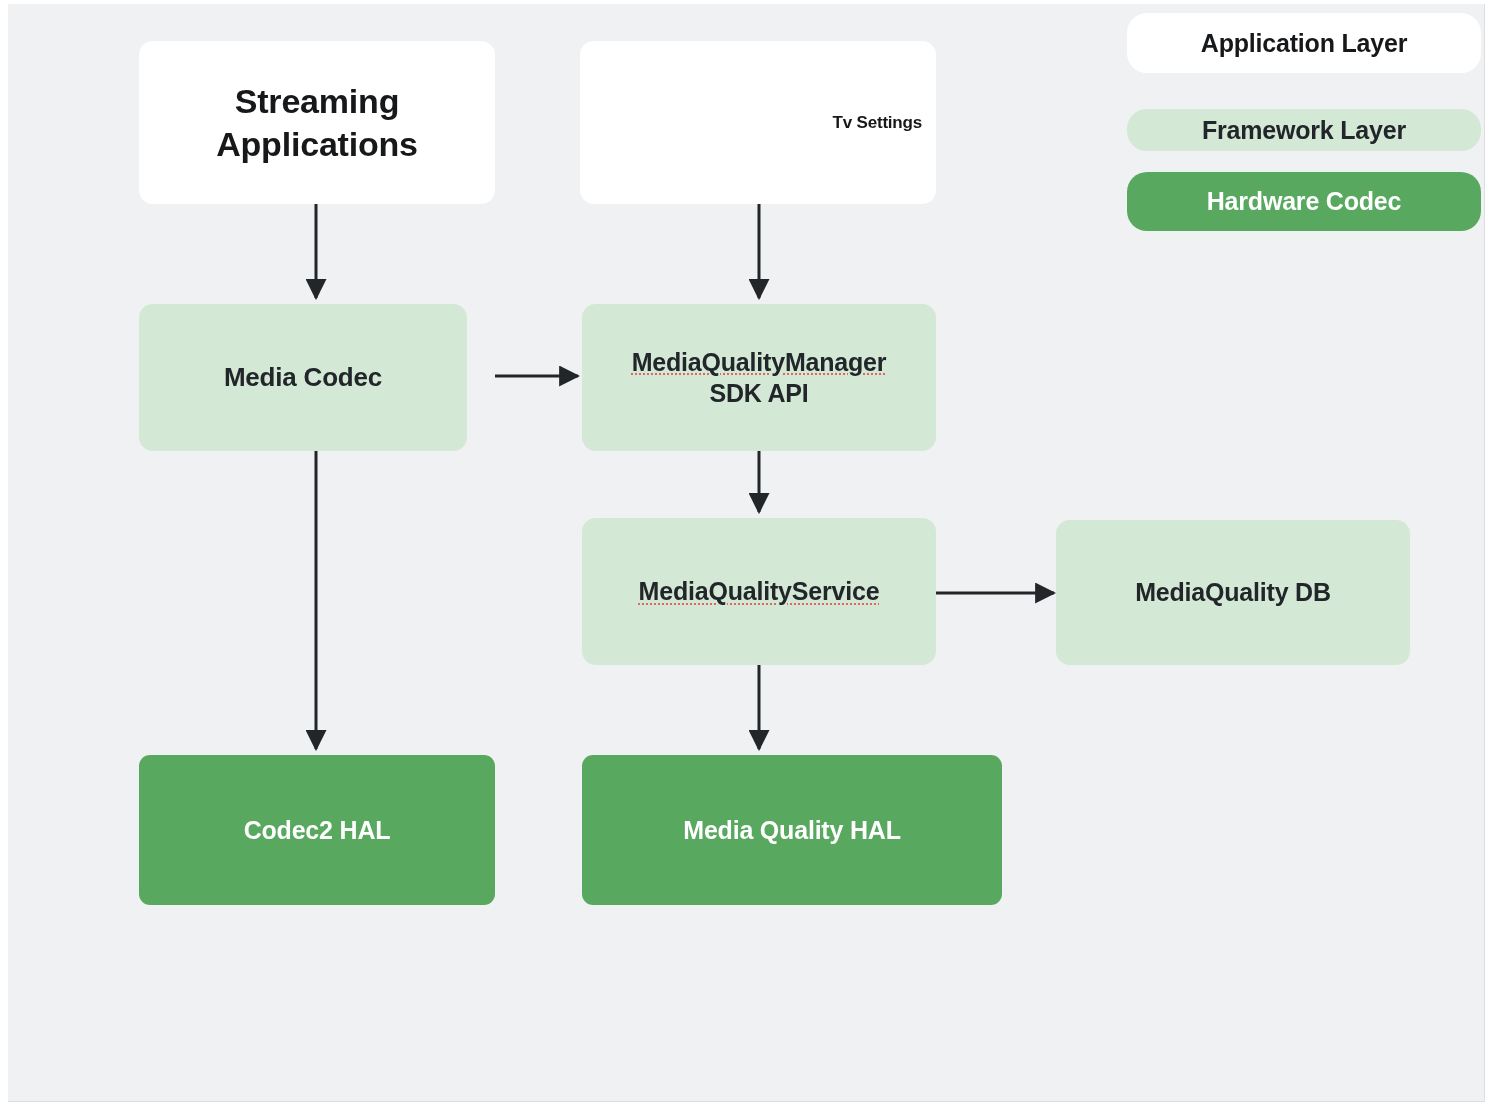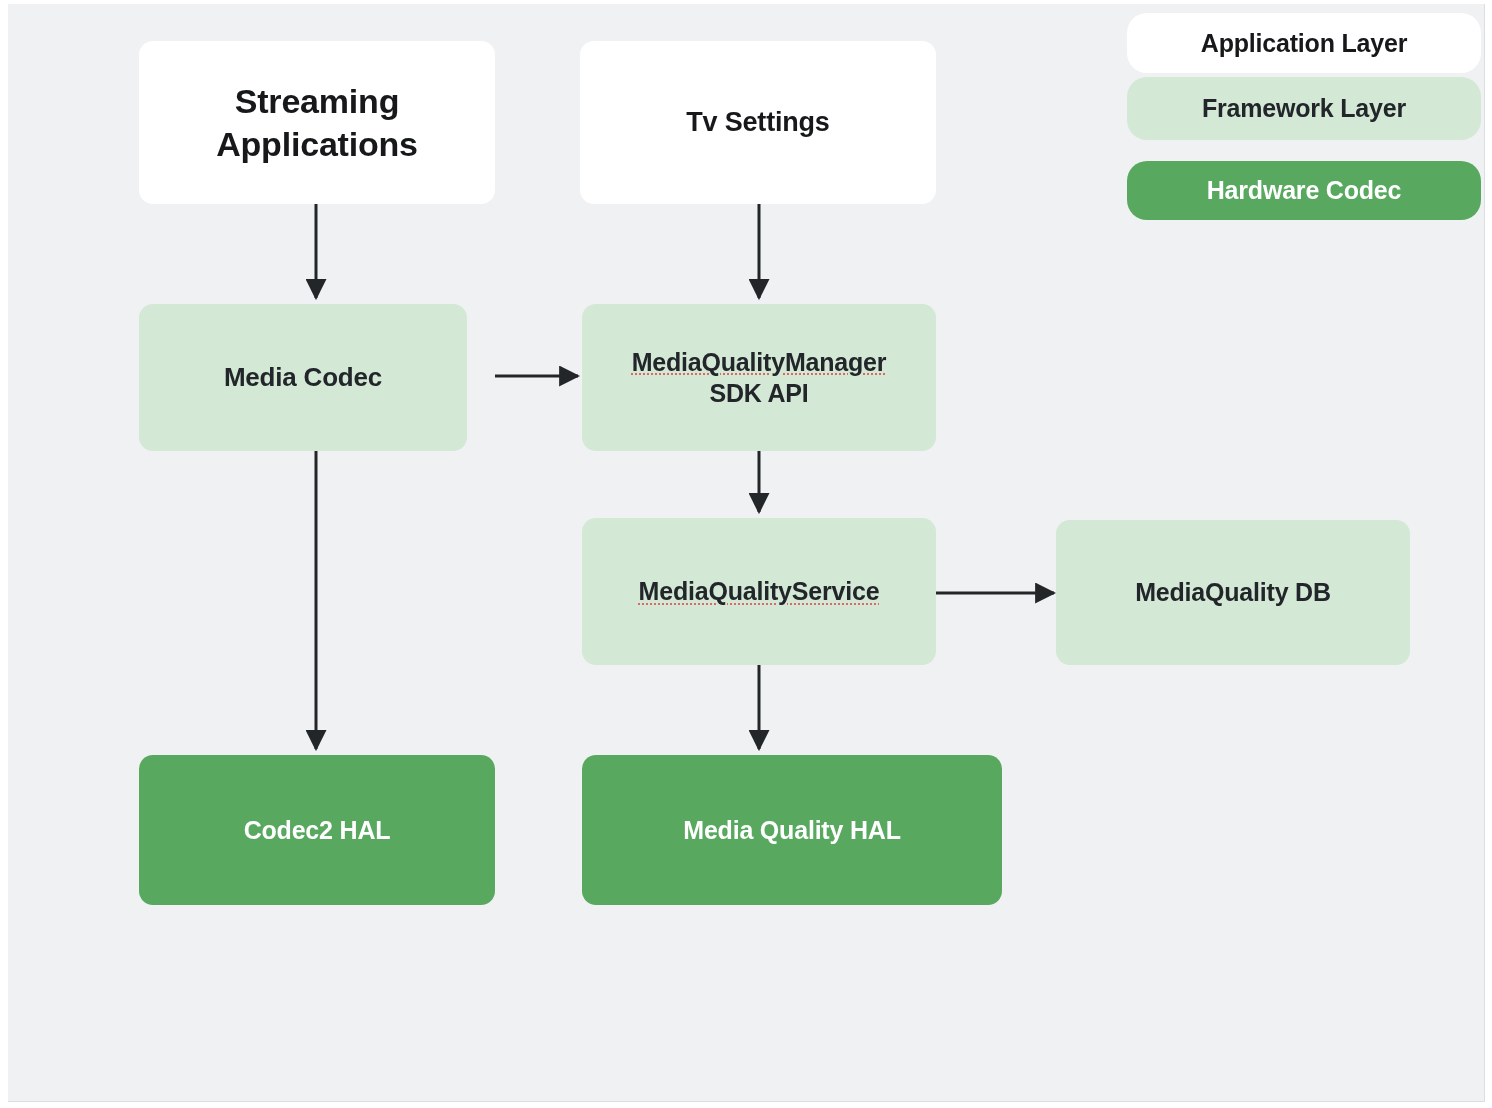--- a/index.html
+++ b/index.html
@@ -50,20 +50,21 @@
     background: #ffffff;
     color: #17181a;
   }
   .node.framework {
     background: #d3e8d5;
     color: #22262a;
   }
   .node.hardware {
     background: #58a95f;
     color: #ffffff;
+    border-radius: 11px;
   }
 
   .node .label { display: block; }
 
   
   .spell {
     text-decoration: underline;
     text-decoration-style: dotted;
     text-decoration-color: #e06666;
     text-decoration-thickness: 2px;
@@ -91,21 +92,21 @@
     display: flex;
     align-items: center;
     justify-content: center;
     height: 60px;
     border-radius: 20px;
     font-size: 25px;
     font-weight: bold;
     letter-spacing: -0.2px;
   }
   .legend-item.app       { background: #ffffff; color: #17181a; }
-  .legend-item.framework { background: #d3e8d5; color: #22262a; margin-top: 4px; height: 63px; }
+  .legend-item.framework { background: #d3e8d5; color: #22262a; margin-top: 36px; height: 42px; }
   .legend-item.hardware  { background: #58a95f; color: #ffffff; margin-top: 21px; height: 59px; }
 </style>
 </head>
 <body>
 
 <div id="stage">
   <div id="canvas">
 
     <svg id="edges" viewBox="0 0 1477 1098" width="1477" height="1098" aria-hidden="true">
       <defs>
@@ -129,21 +130,21 @@
       <line x1="751" y1="661" x2="751" y2="745" stroke="#232629" stroke-width="3" marker-end="url(#arrow)"></line>
     </svg>
 
     <div class="node app" style="left:131px; top:37px; width:356px; height:163px; font-size:34px;">
       <span class="label">
         <span>Streaming</span><br>
         <span>Applications</span>
       </span>
     </div>
 
-    <div class="node app" style="left:572px; top:37px; width:356px; height:163px; font-size:27px;">
+    <div class="node app" style="left:572px; top:37px; width:356px; height:163px; font-size:17px;justify-content:flex-end;">
       <span class="label">Tv Settings</span>
     </div>
 
     <div class="node framework" style="left:131px; top:300px; width:328px; height:147px; font-size:26px;">
       <span class="label">Media Codec</span>
     </div>
 
     <div class="node framework" style="left:574px; top:300px; width:354px; height:147px; font-size:25px;">
       <span class="label">
         <span class="spell">MediaQualityManager</span><br>

